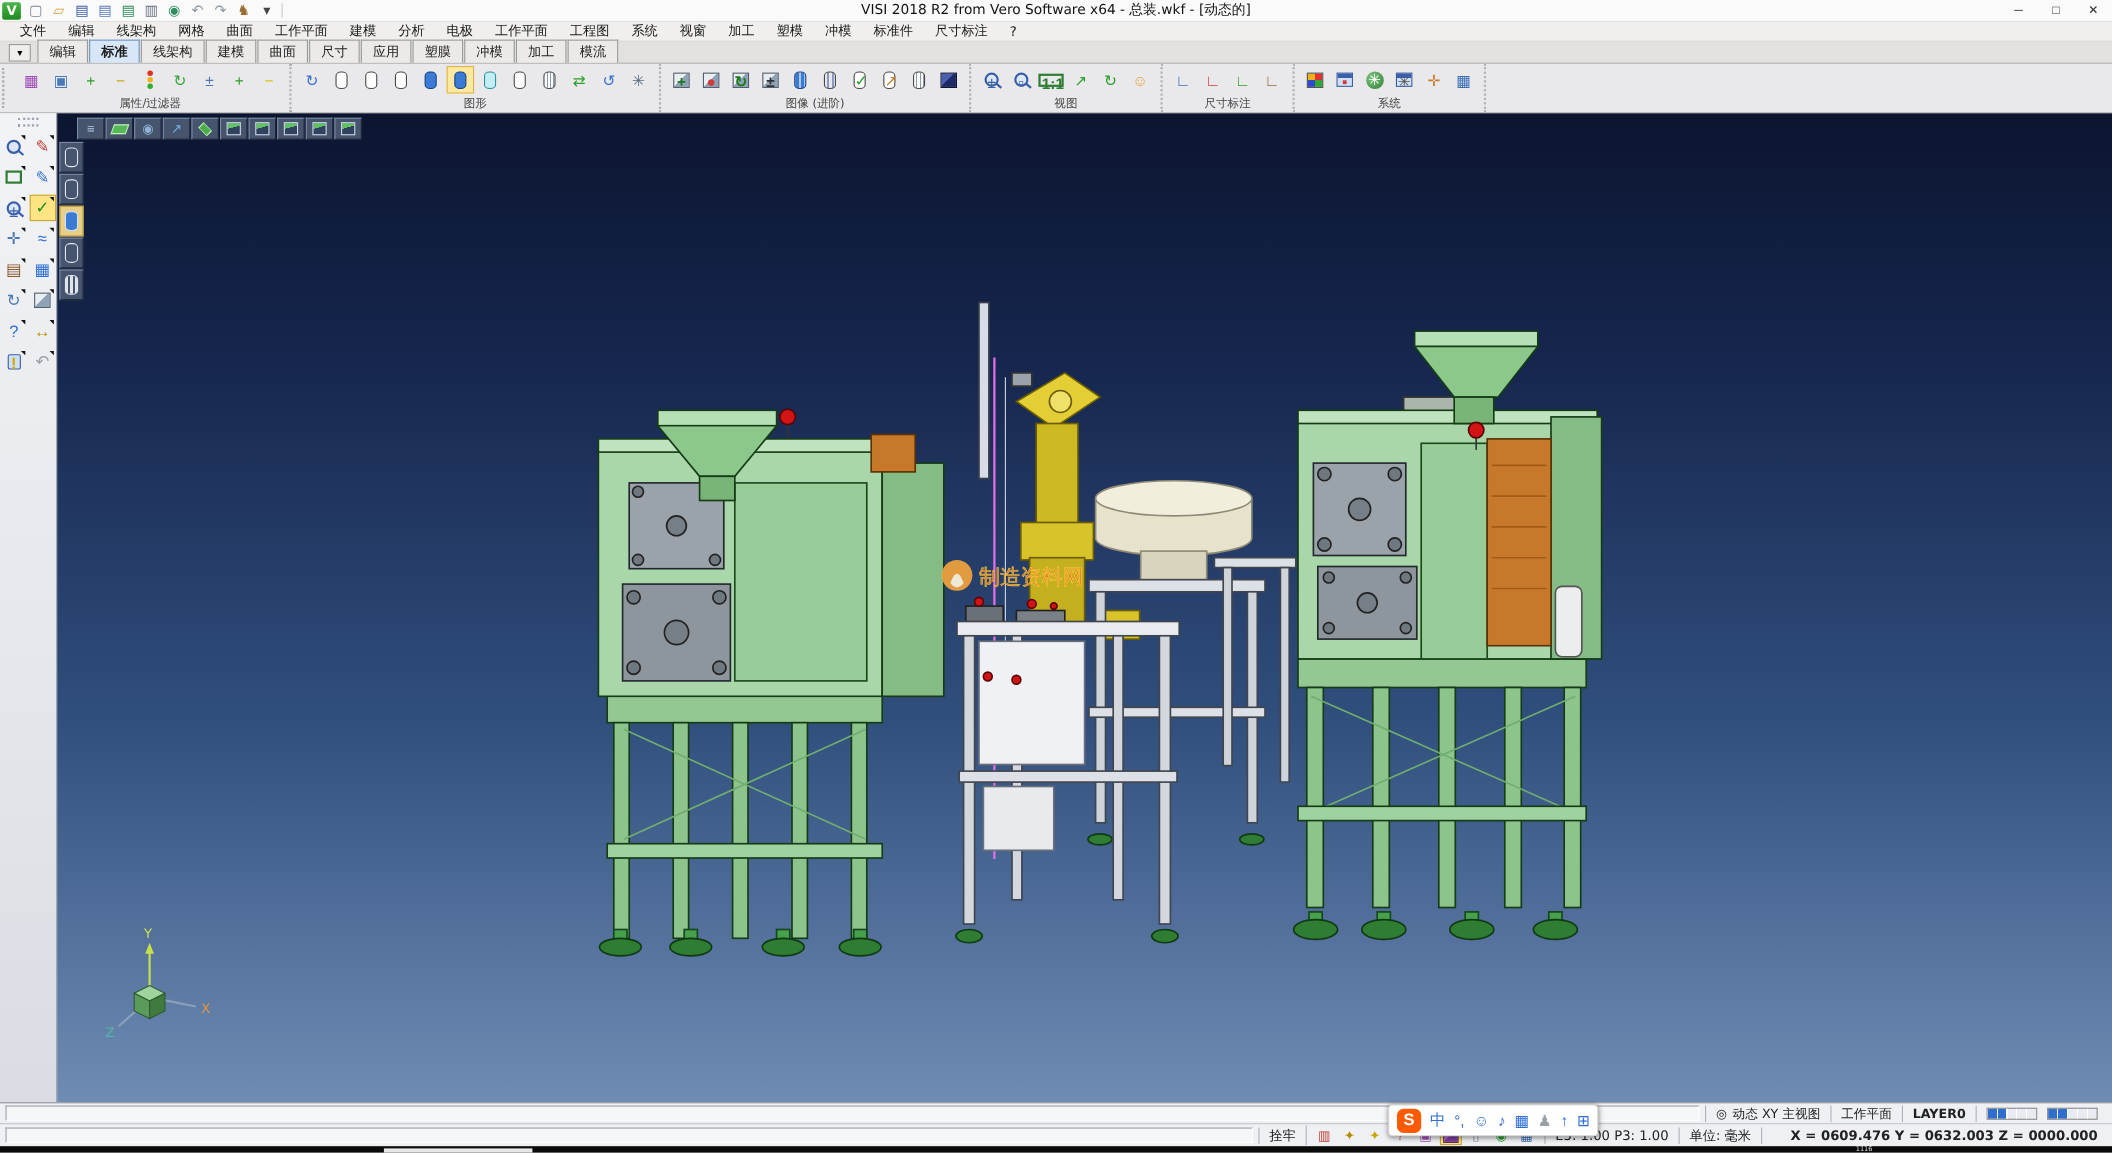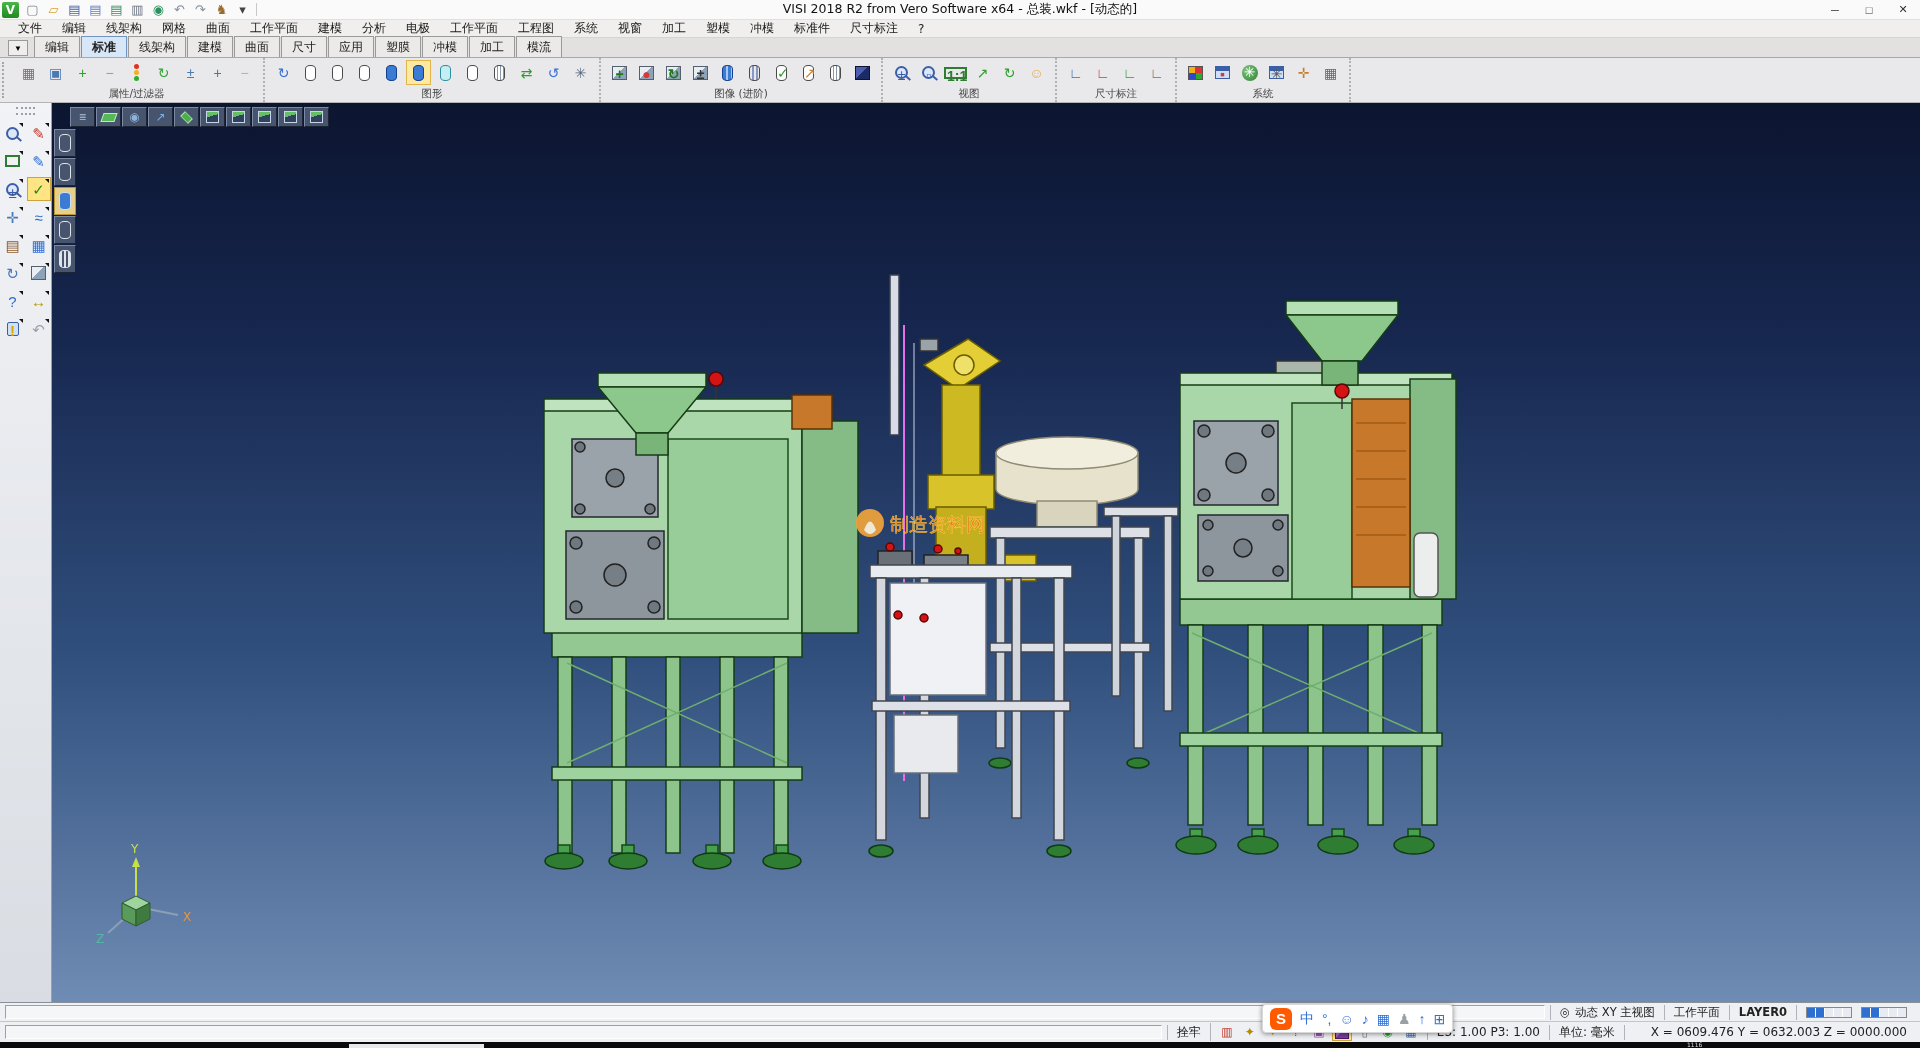--- a/index.html
+++ b/index.html
@@ -132,21 +132,21 @@
     background:linear-gradient(90deg,#2f6fd0 0 40%, #e8ecf2 40%); position:relative; }
   .pbar::after { content:""; position:absolute; inset:0;
     background:repeating-linear-gradient(90deg, transparent 0 8px, #ffffff 8px 9px); }
 
   .statusbar { position:absolute; left:0; right:0; bottom:6px; height:21px; background:#eef0f3;
     border-top:1px solid #c2c6cc; display:flex; align-items:center; font-size:12px; }
   .sticons { display:flex; align-items:center; gap:3px; padding:0 6px; border-left:1px solid #b0b4ba; }
   .stbtn { width:20px; height:18px; border:1px solid transparent; background:transparent;
     display:flex; align-items:center; justify-content:center; font-size:12px; }
   .stbtn.active { background:#ffe483; border-color:#caa53c; }
-  .coords { font-weight:normal;padding-left:26px; }
+  .coords { font-weight:bold;padding-left:26px; }
 
   .taskbar { position:absolute; left:0; right:0; bottom:0; height:6px; background:#0a0a0a; }
   .taskpill { position:absolute; left:349px; bottom:0; width:135px; height:4px; background:#e8e8e8; }
   .taskclock { position:absolute; left:1687px; bottom:0; font-size:6px; color:#ddd; line-height:6px; }
 
   
   .imebar { position:absolute; left:1262px; top:1004px; height:29px; background:#fff;
     border:1px solid #d8d8d8; border-radius:4px; box-shadow:0 1px 5px rgba(0,0,0,.45);
     display:flex; align-items:center; gap:8px; padding:0 7px; z-index:60; font-size:14px; }
   .imeitem { border:none; background:transparent; display:flex; align-items:center;

